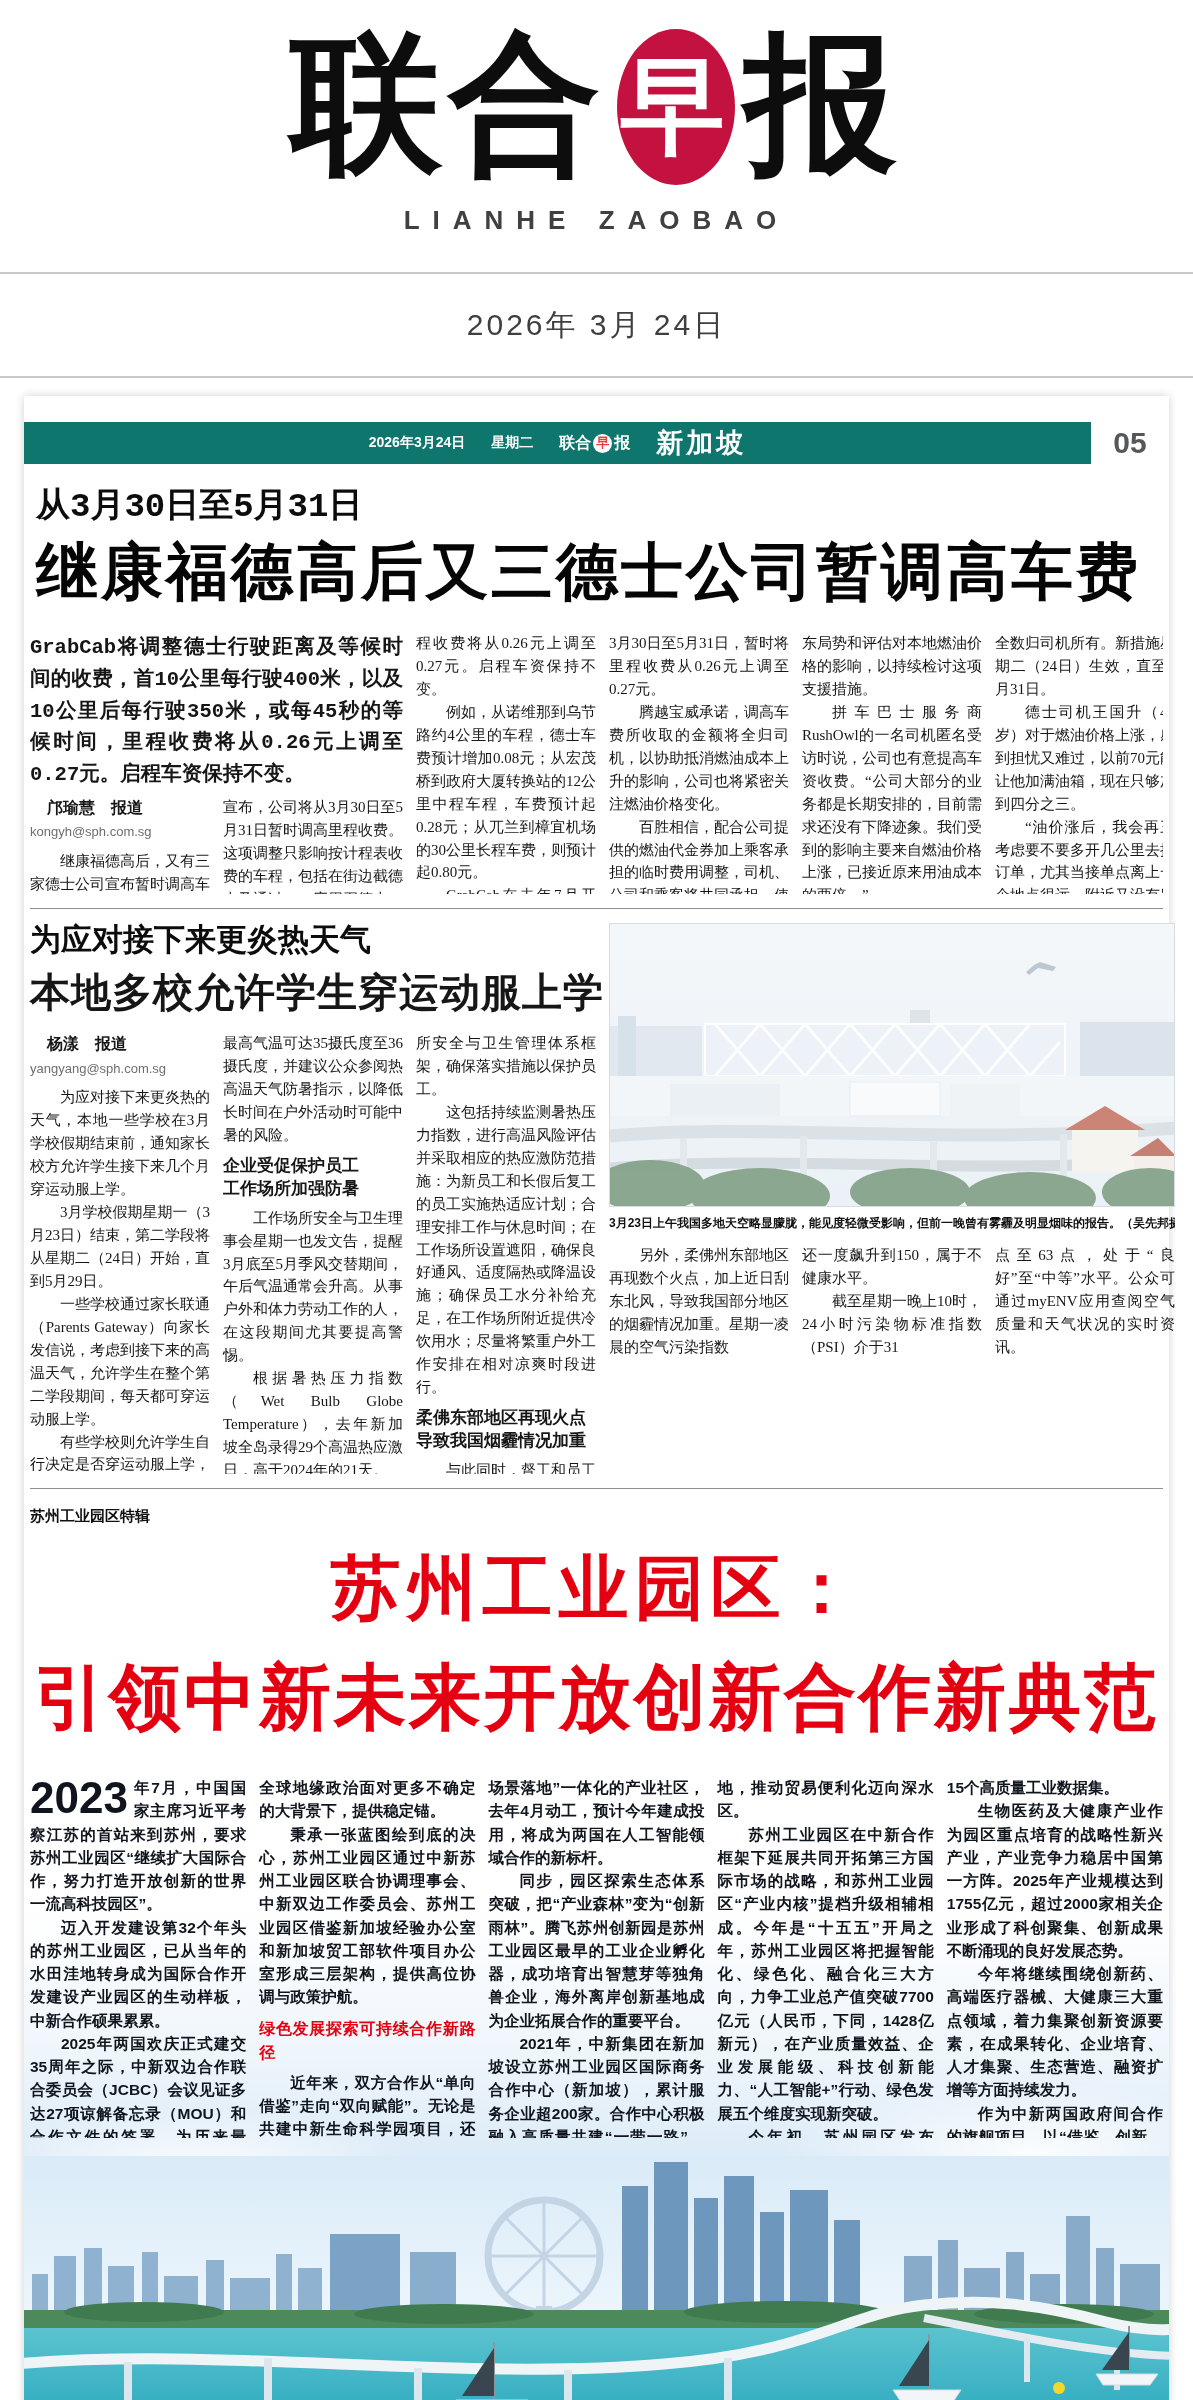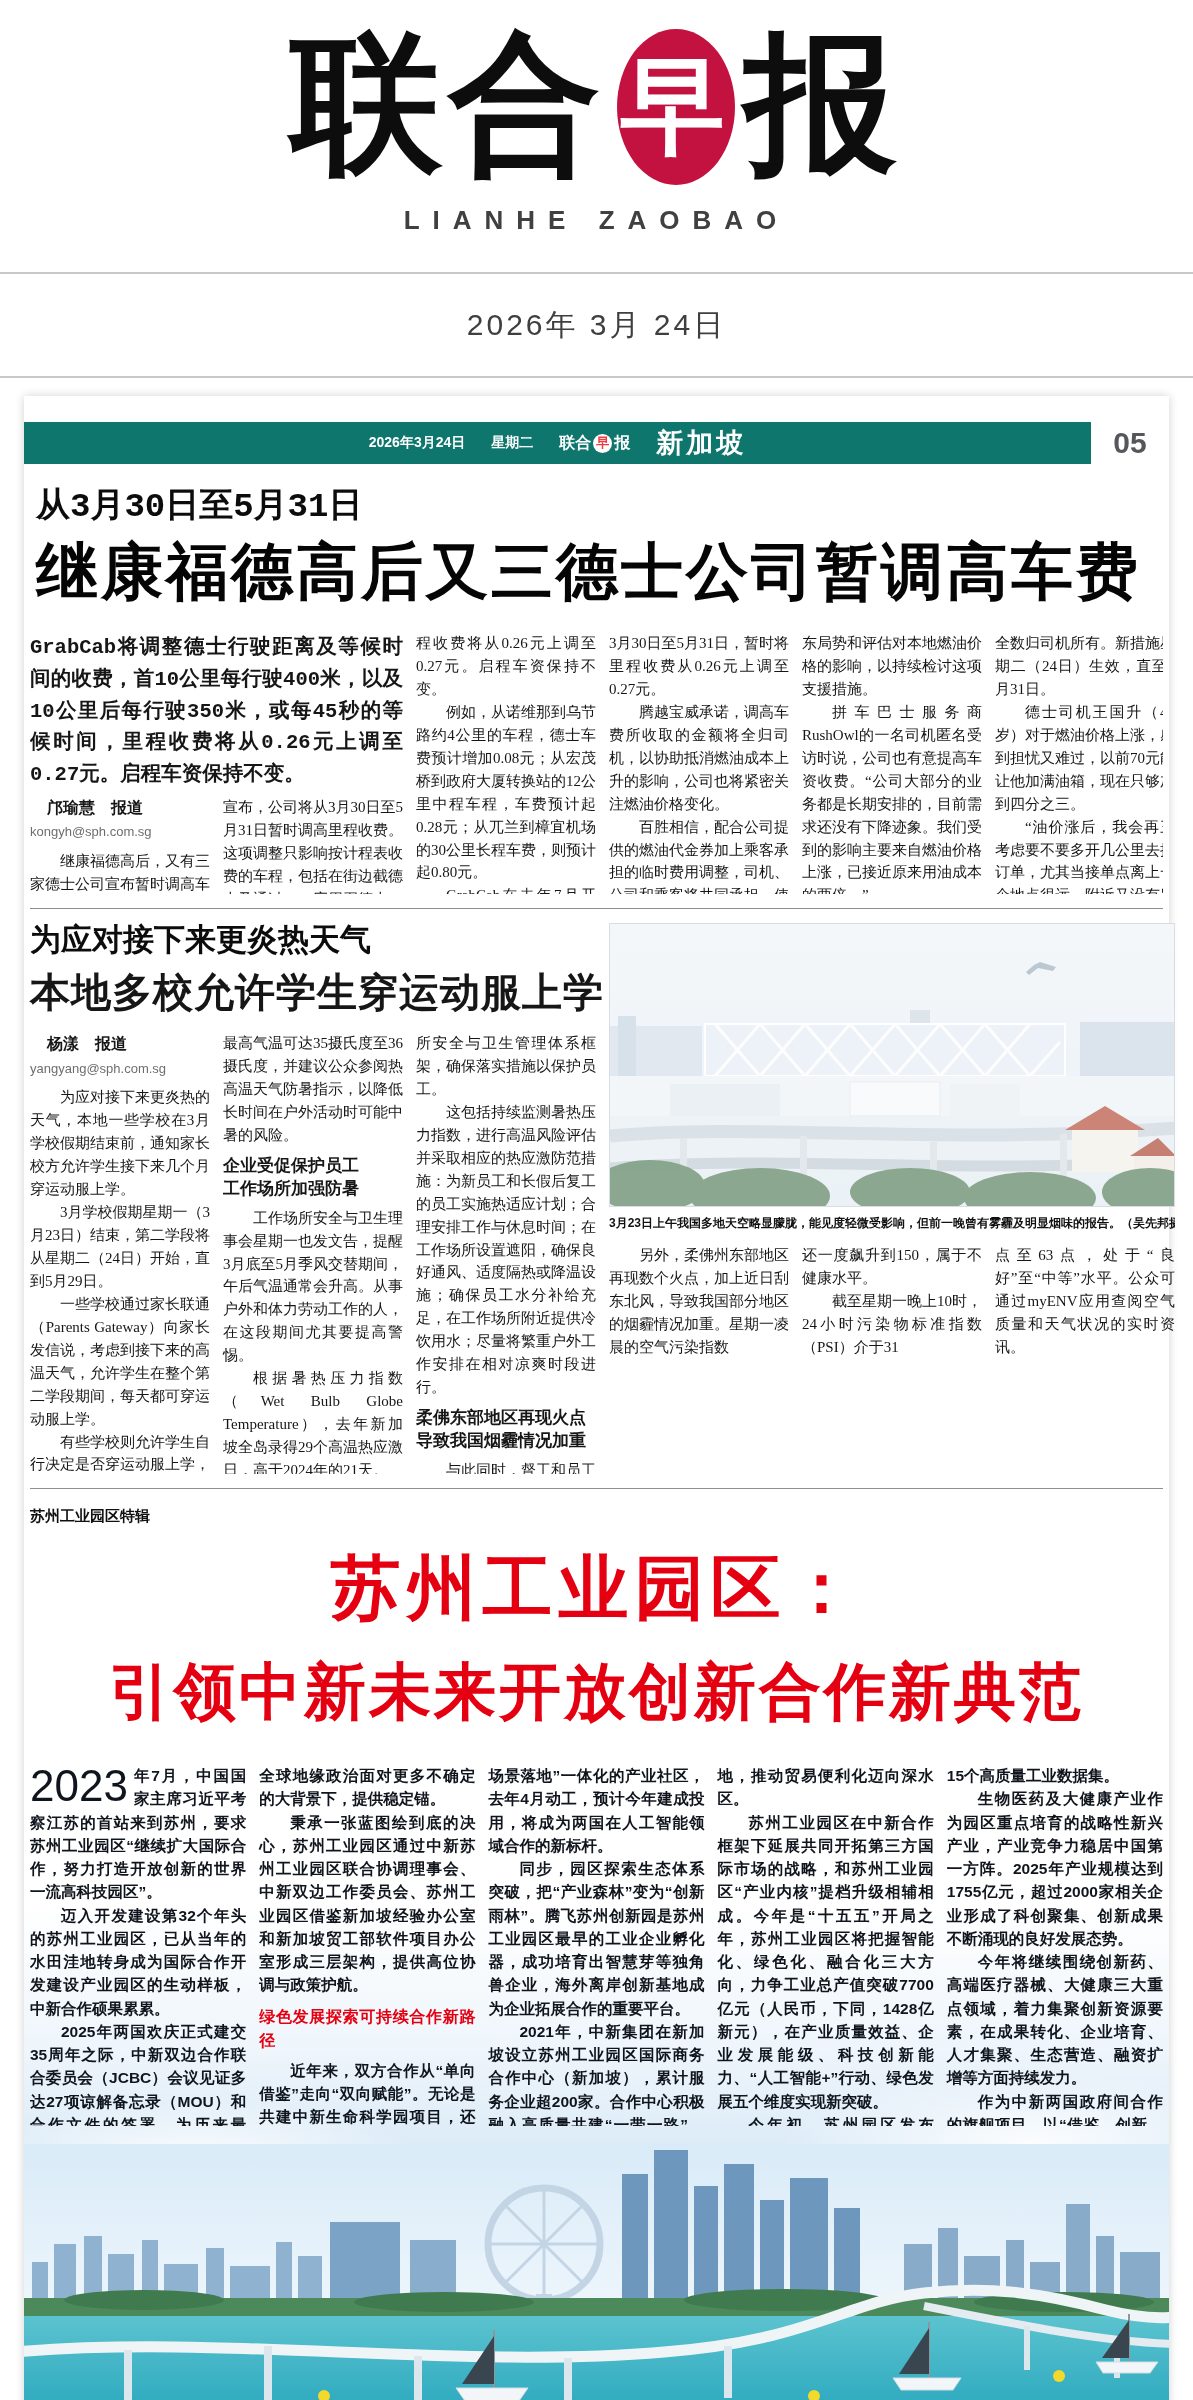--- a/index.html
+++ b/index.html
@@ -78,25 +78,25 @@
   
   .s3 { position:relative; padding:8px 6px 0; overflow:hidden;
         background:
           radial-gradient(ellipse 320px 90px at 15% 72%, rgba(255,255,255,.95), rgba(255,255,255,0) 70%),
           radial-gradient(ellipse 460px 120px at 55% 80%, rgba(255,255,255,.95), rgba(255,255,255,0) 70%),
           radial-gradient(ellipse 360px 100px at 88% 70%, rgba(255,255,255,.9), rgba(255,255,255,0) 70%),
           linear-gradient(180deg,#ffffff 0%,#ffffff 44%,#eef5fb 60%,#cfe4f5 78%,#aecfeb 100%); }
   .s3-label { font-family:"Liberation Sans", sans-serif; font-weight:800; font-size:15px; color:#101010; }
   .s3-hl { text-align:center; color:#e50011; font-family:"Liberation Sans", sans-serif; font-weight:900; }
   .s3-h1 { font-size:70px; letter-spacing:6px; margin-top:16px; }
-  .s3-h2 { font-size:62px; letter-spacing:3px; margin:14px 0 30px; white-space:nowrap;font-family:Liberation Serif, serif; }
+  .s3-h2 { font-size:72px; letter-spacing:3px; margin:14px 0 30px; white-space:nowrap;font-family:Liberation Serif, serif; }
   .s3-cols { display:flex; gap:13px; height:362px; overflow:hidden; position:relative; z-index:2; }
   .s3col { flex:1; font-family:"Liberation Sans", sans-serif; font-weight:600; font-size:15.5px;
            line-height:1.5; text-align:justify; color:#10151d; }
-  .dropcap { float:left; font-weight:400; font-size:44px; line-height:.92; margin:2px 6px 0 0; }
+  .dropcap { float:left; font-weight:700; font-size:44px; line-height:.92; margin:2px 6px 0 0; }
   .s3-subhead-red { color:#e50011; font-weight:800; font-size:16px; margin:8px 0 6px; }
   .skyline { width:1145px; height:277px; margin:18px -6px 0; position:relative; z-index:1; }
   svg { display:block; }
 </style>
 </head>
 <body>
 
 <div>
 
   <header class="masthead">

